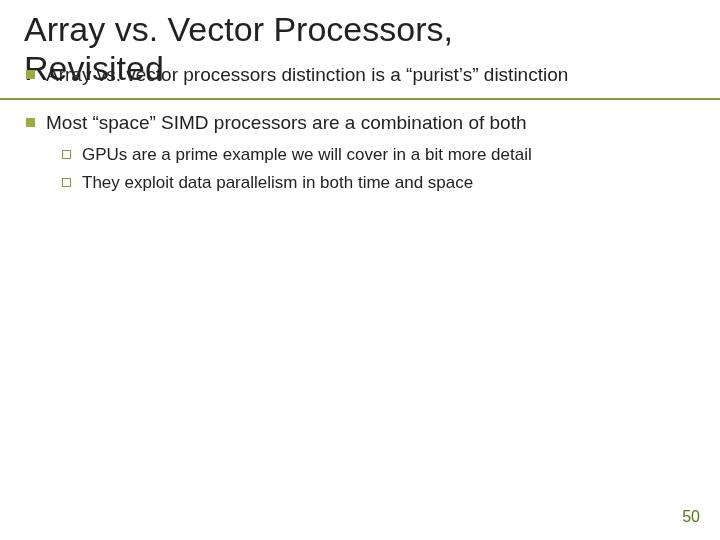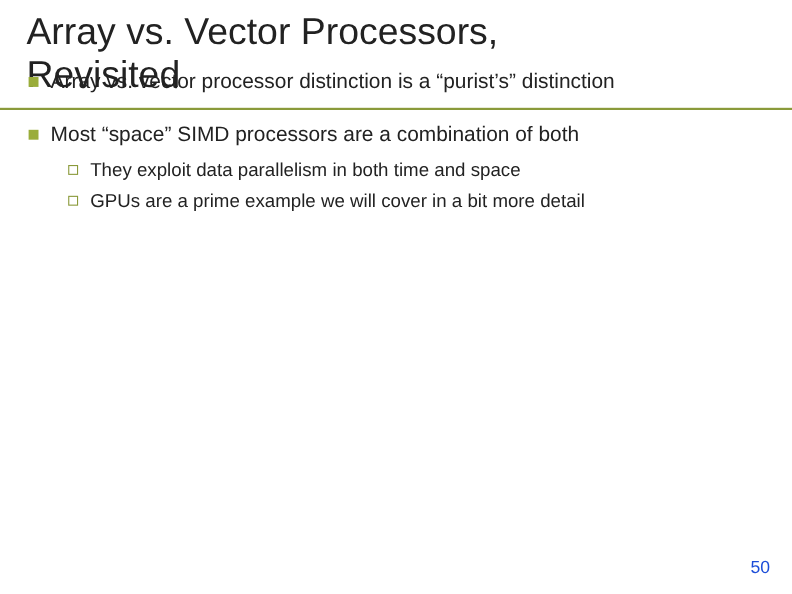--- a/index.html
+++ b/index.html
@@ -82,49 +82,49 @@
     width: 7px;
     height: 7px;
     border: 1px solid #8a9a3a;
     background: transparent;
   }
   .pagenum {
     position: absolute;
     right: 20px;
     bottom: 14px;
     font-size: 16px;
-    color: #1d4ed8;
+    color: #4d7c0f;
     text-align: right;
   }
 </style>
 </head>
 <body>
 
 <div class="slide">
 
   <h1 class="title">
     <span>Array vs. Vector Processors,</span>
     <span class="title-line2">Revisited</span>
   </h1>
 
   <hr class="rule" style="top: 98px;">
 
   <div class="content">
     <ul class="lvl1">
       <li>
-        <span>Array vs. vector processor distinction is a “purist’s” distinction</span>
+        <span>Array vs. vector processors distinction is a “purist’s” distinction</span>
       </li>
       <li>
         <span>Most “space” SIMD processors are a combination of both</span>
         <ul class="lvl2">
           <li>
-            <span>They exploit data parallelism in both time and space</span>
+            <span>GPUs are a prime example we will cover in a bit more detail</span>
           </li>
           <li>
-            <span>GPUs are a prime example we will cover in a bit more detail</span>
+            <span>They exploit data parallelism in both time and space</span>
           </li>
         </ul>
       </li>
     </ul>
   </div>
 
   <div class="pagenum">50</div>
 
 </div>
 

